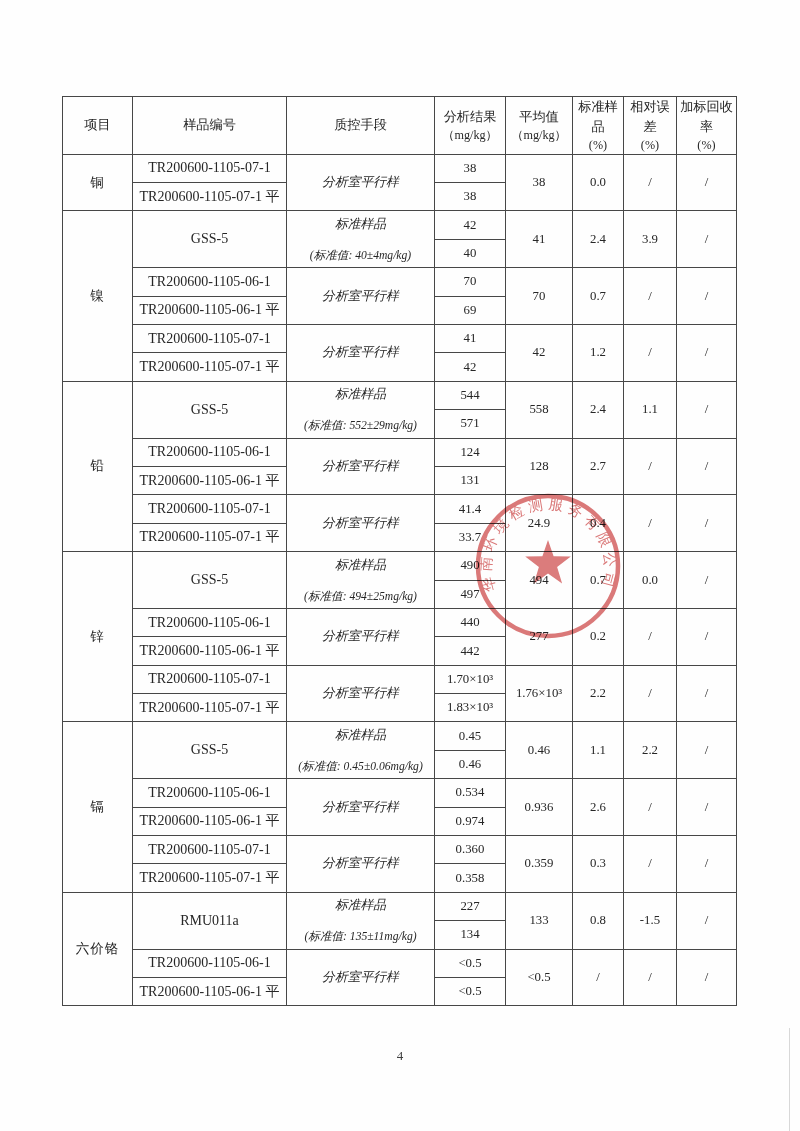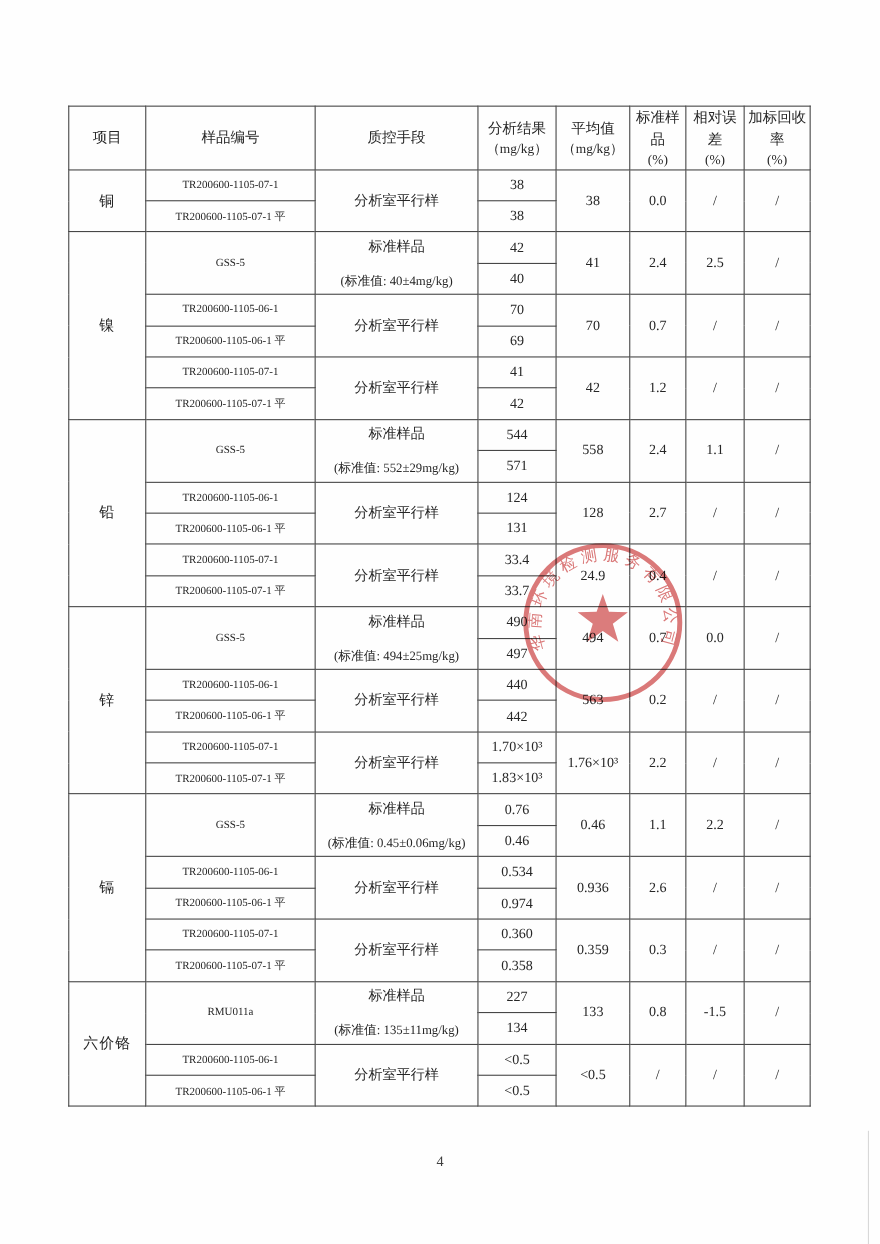--- a/index.html
+++ b/index.html
@@ -17,22 +17,22 @@
     border:1.4px solid #474747;
     text-align:center;vertical-align:middle;
     padding:0 2px;font-weight:normal;
     color:#262626;
   }
   thead tr{height:54px;}
   tbody tr{height:28.4px;}
   .h1{font-size:13.2px;line-height:1.5;}
   .h2{font-size:12.2px;line-height:1.4;}
   td.item{font-size:13.5px;letter-spacing:1px;}
-  td.sample{font-size:10px;}
-  td.qcm{font-size:12.8px;}
+  td.sample{font-size:14px;}
+  td.qcm{font-size:12.8px;font-style:italic;}
   td.qcm .qline2{font-size:11.6px;margin-top:15px;}
   td.val,td.avg,td.rsd,td.re,td.rec{font-size:12.8px;}
   .seal{
     position:absolute;left:471px;top:489px;width:154px;height:154px;
     opacity:0.82;mix-blend-mode:multiply;pointer-events:none;
   }
   .page-number{
     position:absolute;left:0;top:1048px;width:800px;
     text-align:center;font-size:13px;color:#3f3f3f;
   }
@@ -110,21 +110,21 @@
         <tr>
           <td class="item" rowspan="6">镍</td>
           <td class="sample" rowspan="2">GSS-5</td>
           <td class="qcm" rowspan="2">
             <div>标准样品</div>
             <div class="qline2">(标准值: 40±4mg/kg)</div>
           </td>
           <td class="val">42</td>
           <td class="avg" rowspan="2">41</td>
           <td class="rsd" rowspan="2">2.4</td>
-          <td class="re" rowspan="2">2.5</td>
+          <td class="re" rowspan="2">3.9</td>
           <td class="rec" rowspan="2">/</td>
         </tr>
         <tr>
           <td class="val">40</td>
         </tr>
         <tr>
           <td class="sample">TR200600-1105-06-1</td>
           <td class="qcm" rowspan="2">
             <div>分析室平行样</div>
           </td>
@@ -182,21 +182,21 @@
         </tr>
         <tr>
           <td class="sample">TR200600-1105-06-1 平</td>
           <td class="val">131</td>
         </tr>
         <tr>
           <td class="sample">TR200600-1105-07-1</td>
           <td class="qcm" rowspan="2">
             <div>分析室平行样</div>
           </td>
-          <td class="val">33.4</td>
+          <td class="val">41.4</td>
           <td class="avg" rowspan="2">24.9</td>
           <td class="rsd" rowspan="2">0.4</td>
           <td class="re" rowspan="2">/</td>
           <td class="rec" rowspan="2">/</td>
         </tr>
         <tr>
           <td class="sample">TR200600-1105-07-1 平</td>
           <td class="val">33.7</td>
         </tr>
         <tr>
@@ -214,21 +214,21 @@
         </tr>
         <tr>
           <td class="val">497</td>
         </tr>
         <tr>
           <td class="sample">TR200600-1105-06-1</td>
           <td class="qcm" rowspan="2">
             <div>分析室平行样</div>
           </td>
           <td class="val">440</td>
-          <td class="avg" rowspan="2">563</td>
+          <td class="avg" rowspan="2">277</td>
           <td class="rsd" rowspan="2">0.2</td>
           <td class="re" rowspan="2">/</td>
           <td class="rec" rowspan="2">/</td>
         </tr>
         <tr>
           <td class="sample">TR200600-1105-06-1 平</td>
           <td class="val">442</td>
         </tr>
         <tr>
           <td class="sample">TR200600-1105-07-1</td>
@@ -245,21 +245,21 @@
           <td class="sample">TR200600-1105-07-1 平</td>
           <td class="val">1.83×10³</td>
         </tr>
         <tr>
           <td class="item" rowspan="6">镉</td>
           <td class="sample" rowspan="2">GSS-5</td>
           <td class="qcm" rowspan="2">
             <div>标准样品</div>
             <div class="qline2">(标准值: 0.45±0.06mg/kg)</div>
           </td>
-          <td class="val">0.76</td>
+          <td class="val">0.45</td>
           <td class="avg" rowspan="2">0.46</td>
           <td class="rsd" rowspan="2">1.1</td>
           <td class="re" rowspan="2">2.2</td>
           <td class="rec" rowspan="2">/</td>
         </tr>
         <tr>
           <td class="val">0.46</td>
         </tr>
         <tr>
           <td class="sample">TR200600-1105-06-1</td>

